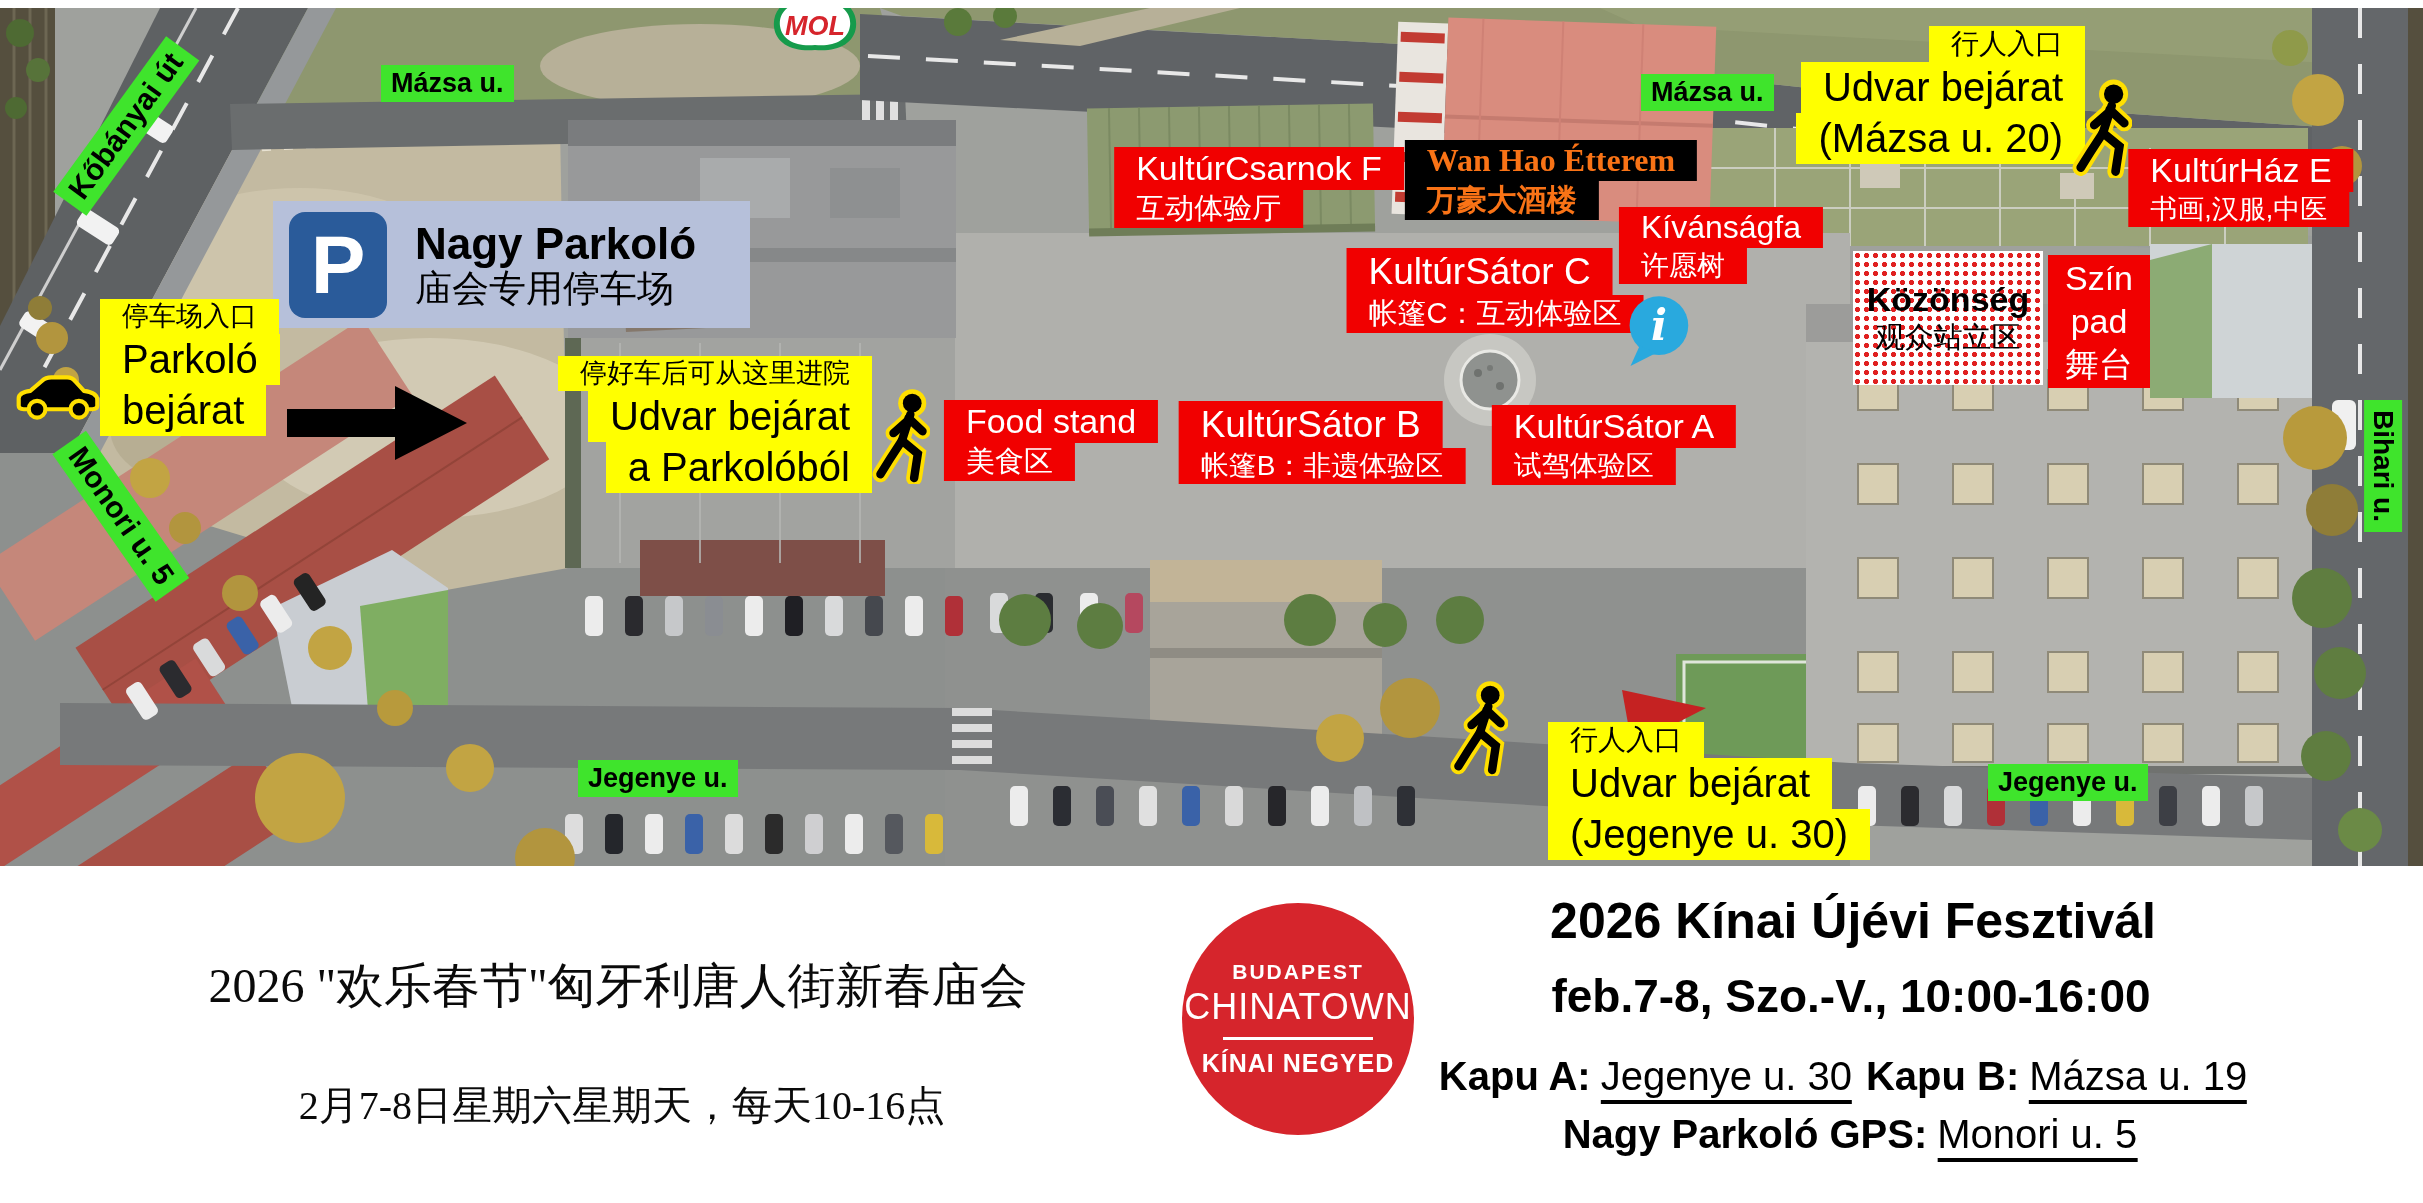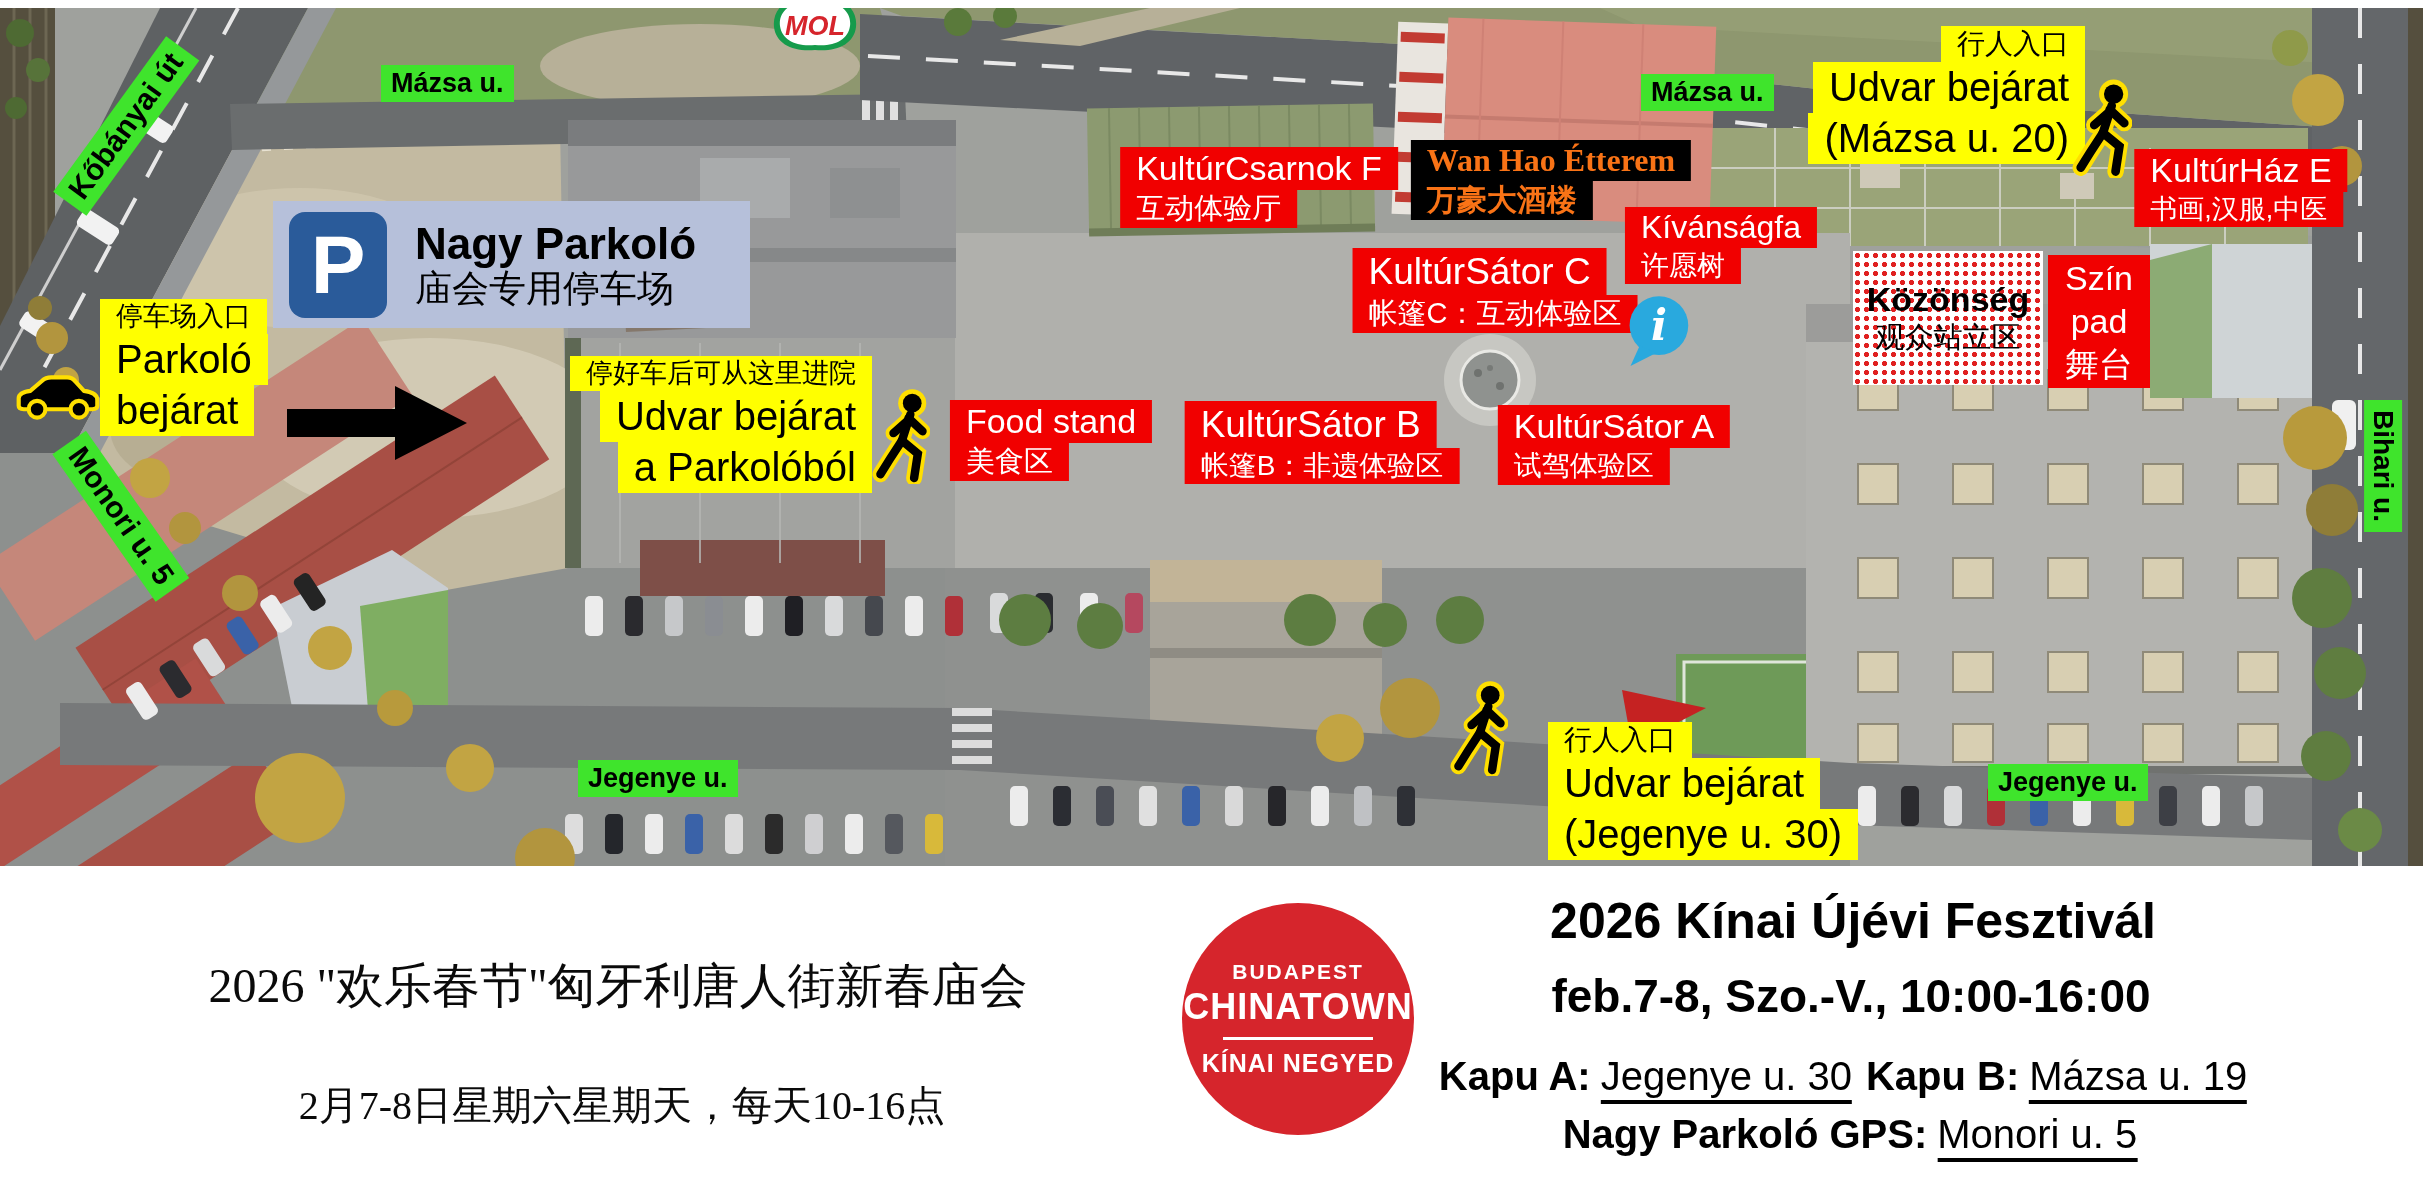--- a/index.html
+++ b/index.html
@@ -6,21 +6,21 @@
   .screen{position:relative;width:2423px;height:1203px;overflow:hidden;background:#fff;
           font-family:"Liberation Sans","DejaVu Sans",sans-serif;color:#000}
   .map{position:absolute;left:0;top:8px;width:2423px;height:866px;overflow:hidden;background:#9fa19d}
   .map svg.bg{position:absolute;left:0;top:0;display:block}
   .abs{position:absolute}
   
   .stack{position:absolute;display:flex;flex-direction:column}
   .stack.c{align-items:flex-start;transform:translateX(-50%)}
   .stack.l{align-items:flex-start}
   .stack.r{align-items:flex-end}
-  .line{display:block;white-space:nowrap;line-height:1.22;padding:1px 16px;width:max-content}
+  .line{display:block;white-space:nowrap;line-height:1.22;padding:1px 22px;width:max-content}
   .yl{background:#ffff00;color:#000}
   .rl{background:#f10000;color:#fff}
   .bl{background:#000;color:#f97316;font-family:"Liberation Serif","DejaVu Serif",serif;font-weight:bold}
   .gl{position:absolute;background:#3fe42c;color:#000;font-weight:bold;padding:3px 10px;
       white-space:nowrap;line-height:1.15;width:max-content}
   .rot{transform:translate(-50%,-50%)}
   
   .psign{position:absolute;left:273px;top:193px;width:477px;height:127px;background:#b6c0da;
          display:flex;align-items:center}
   .psign .pbox{width:98px;height:106px;margin-left:16px;background:#2a5b9a;border-radius:16px;
@@ -38,21 +38,21 @@
     display:flex;flex-direction:column;align-items:center;justify-content:center;font-size:34px;line-height:1.26}
   
   .footer{position:absolute;left:0;top:866px;width:2423px;height:337px;background:#fff}
   .zhtitle{position:absolute;left:618px;top:88px;transform:translateX(-50%);white-space:nowrap;
     font-family:"Liberation Serif","DejaVu Serif",serif;font-size:48px;color:#0a0a0a}
   .zhsub{position:absolute;left:622px;top:212px;transform:translateX(-50%);white-space:nowrap;
     font-family:"Liberation Serif","DejaVu Serif",serif;font-size:40px;color:#0a0a0a}
   .logo{position:absolute;left:1182px;top:37px;width:232px;height:232px;border-radius:50%;background:#d6252c;
     display:flex;flex-direction:column;align-items:center;justify-content:center;color:#fff;text-align:center}
   .logo .l1{font-size:21px;font-weight:bold;letter-spacing:2px}
-  .logo .l2{font-size:36px;font-weight:bold;letter-spacing:1px;margin-top:2px}
+  .logo .l2{font-size:36px;font-weight:normal;letter-spacing:1px;margin-top:2px}
   .logo .sep{width:150px;height:3px;background:#fff;margin:9px 0}
   .logo .l3{font-size:25px;font-weight:bold;letter-spacing:1px}
   .hutitle{position:absolute;left:1853px;top:26px;transform:translateX(-50%);white-space:nowrap;
     font-size:50px;font-weight:bold}
   .hutime{position:absolute;left:1851px;top:103px;transform:translateX(-50%);white-space:nowrap;
     font-size:46px;font-weight:bold}
   .hugates{position:absolute;left:1843px;top:188px;transform:translateX(-50%);white-space:nowrap;font-size:40px}
   .hugps{position:absolute;left:1850px;top:246px;transform:translateX(-50%);white-space:nowrap;font-size:40px}
   .bk{font-weight:bold}
   .uv{display:inline-block;border-bottom:4px solid #000;padding-bottom:1px;font-weight:normal}

